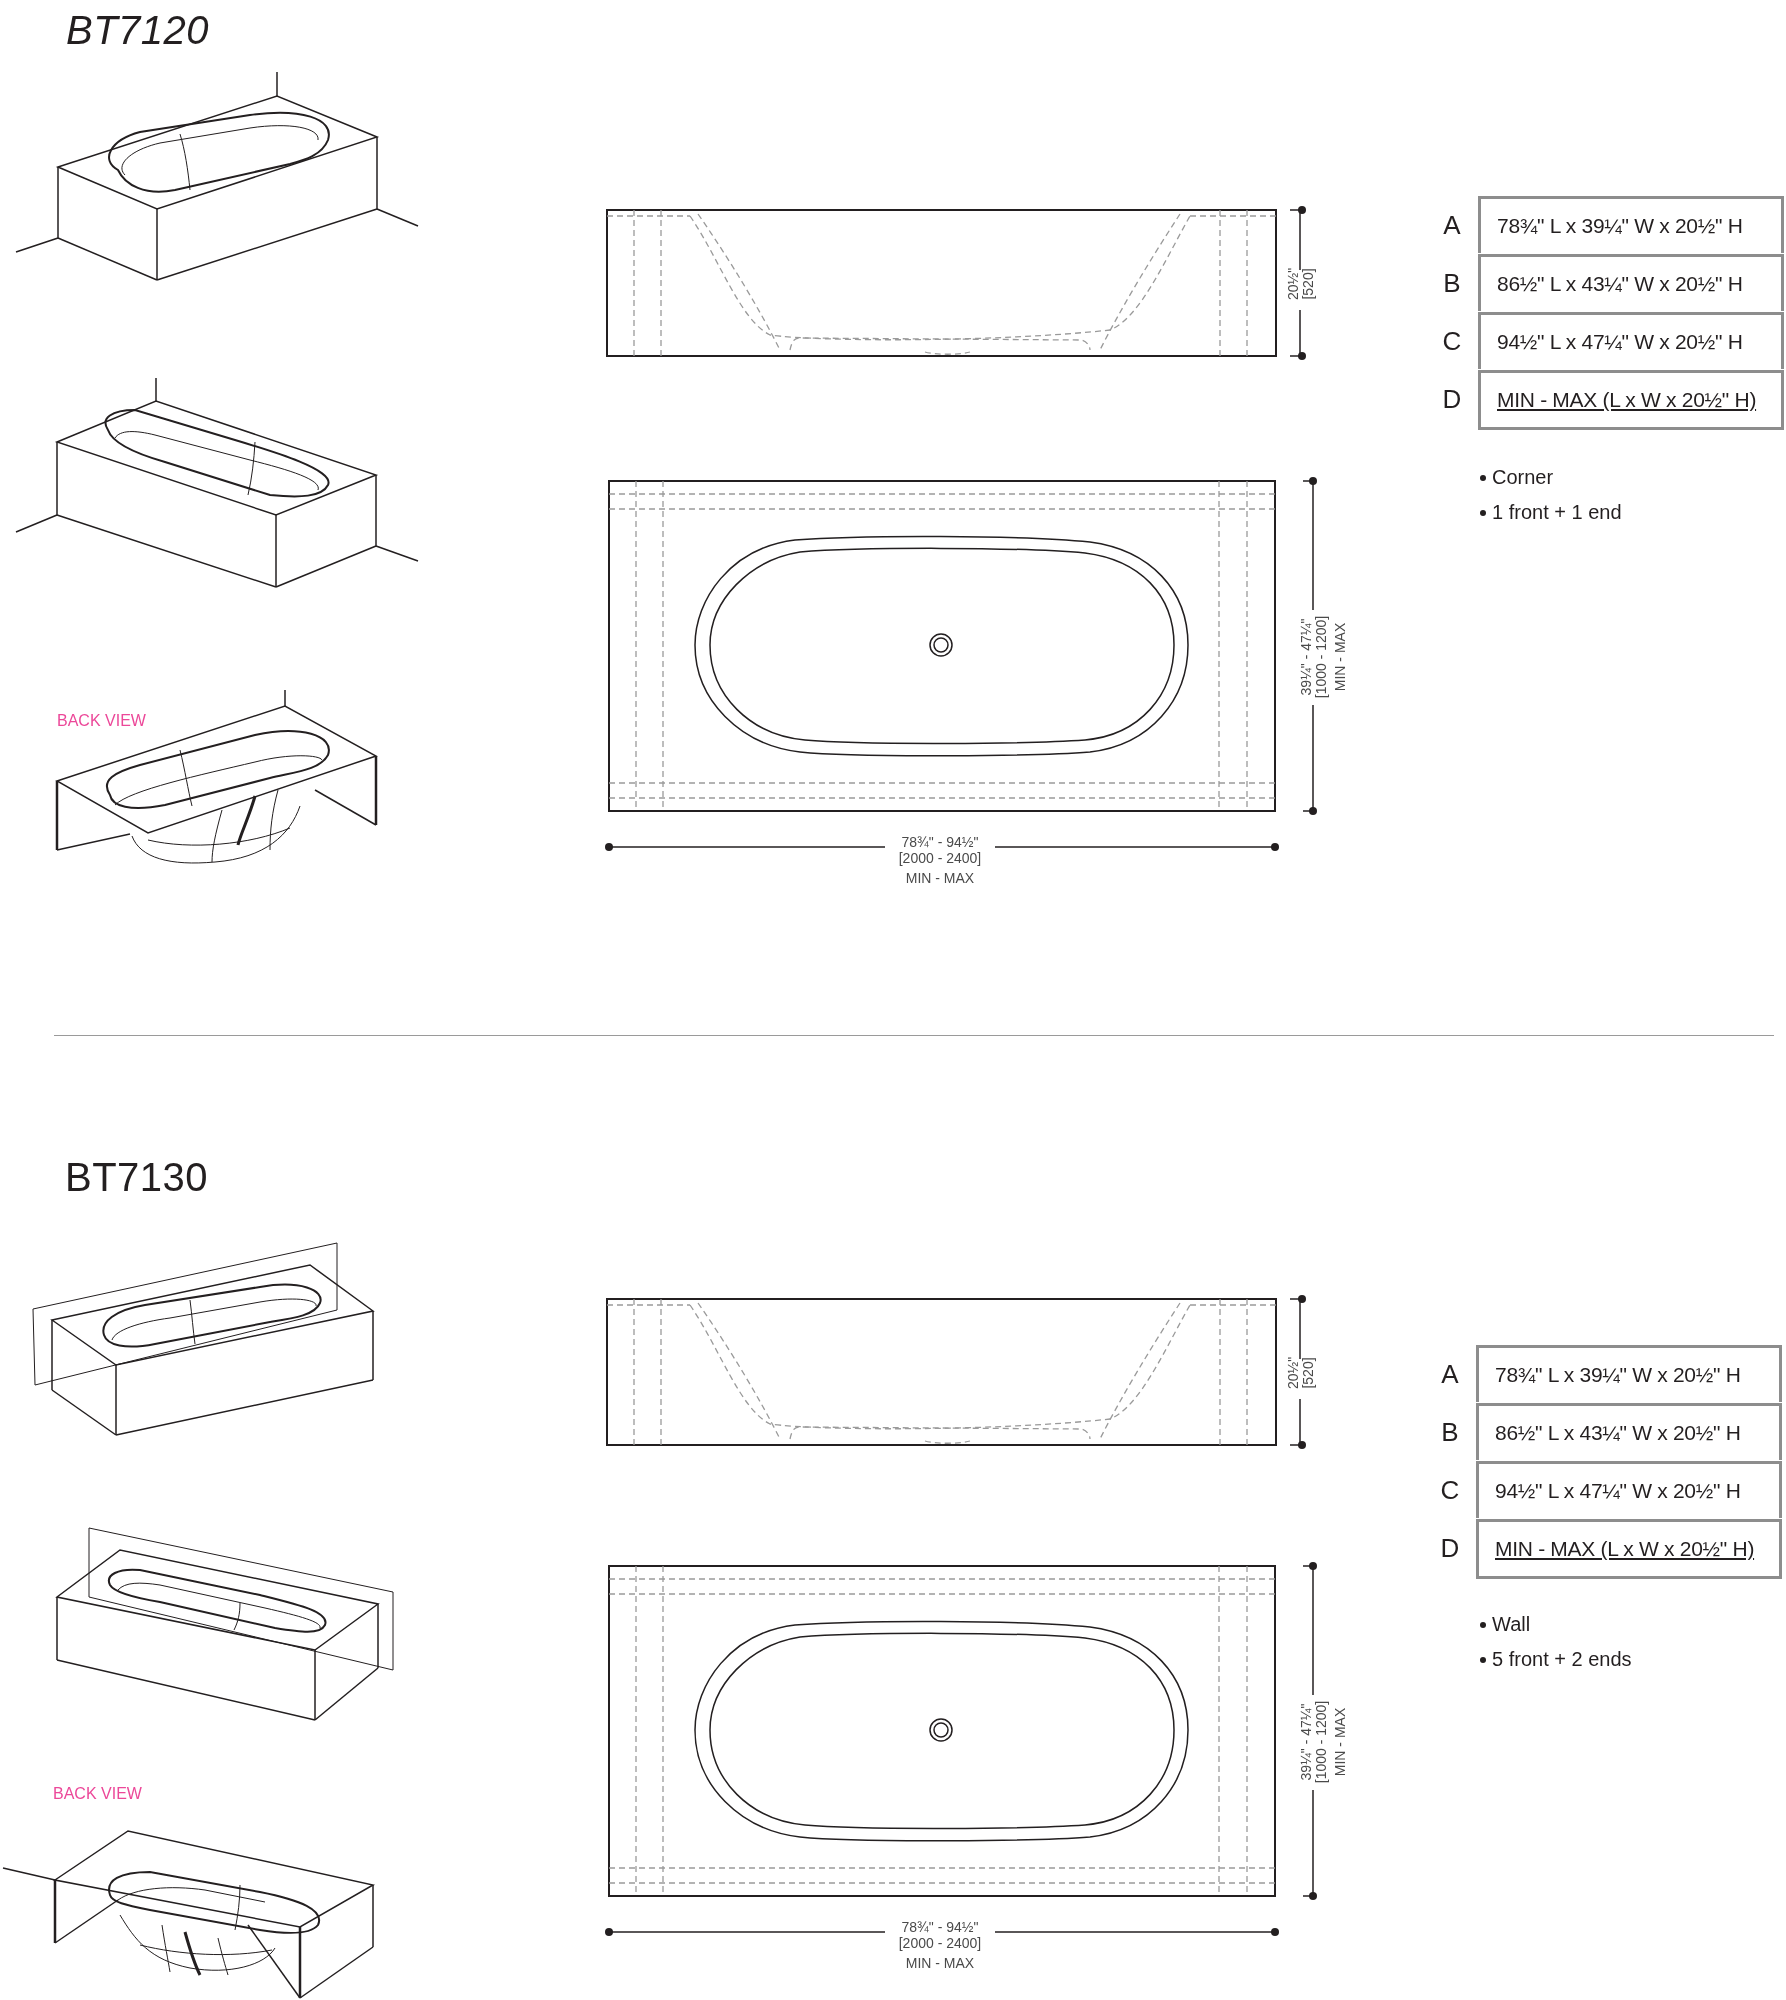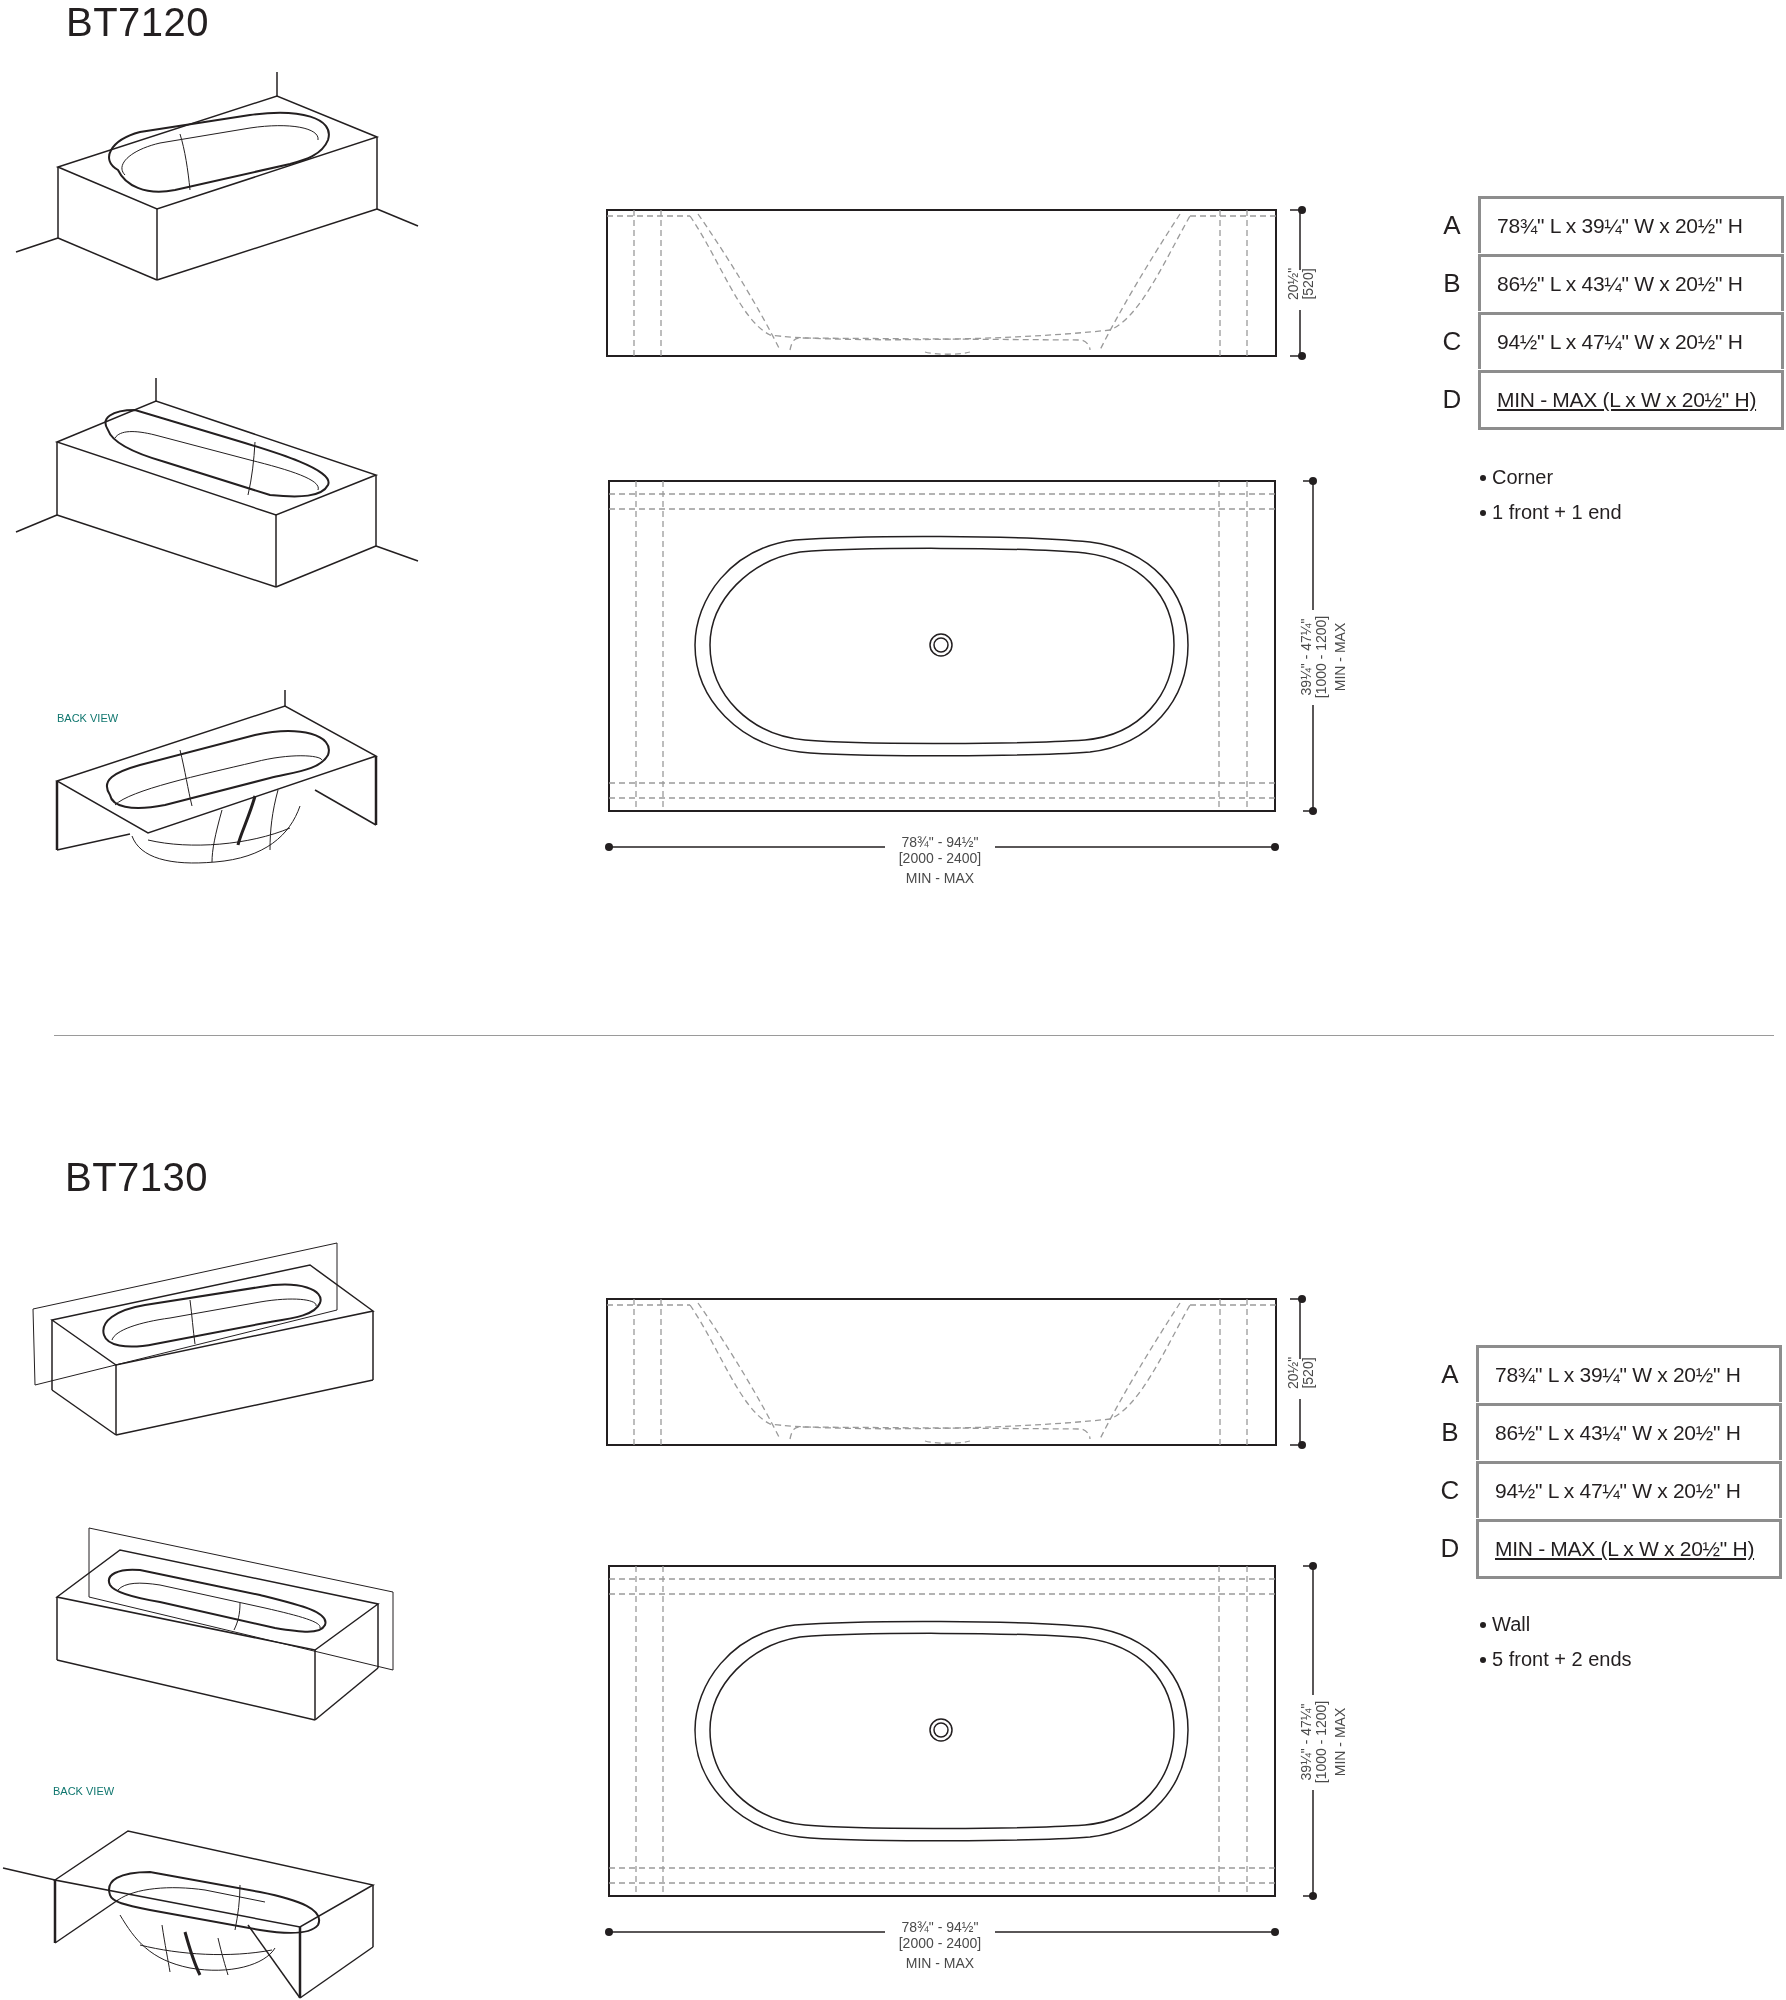--- a/index.html
+++ b/index.html
@@ -1,40 +1,40 @@
 <!DOCTYPE html>
 <html><head>
 <meta charset="utf-8">
 <style>
   html, body { margin:0; padding:0; background:#ffffff; }
   body { width:1786px; height:2000px; position:relative; overflow:hidden;
          font-family:"Liberation Sans", "DejaVu Sans", sans-serif; color:#231f20; }
   .abs { position:absolute; }
   .model-title { font-size:40px; letter-spacing:0.5px; color:#231f20; }
-  .backview-label { font-size:11px; color:#0f766e; }
+  .backview-label { font-size:16px; color:#ec4899; }
   .divider { position:absolute; left:54px; width:1720px; height:0; border-top:1.5px solid #9a9a9a; }
   svg { position:absolute; overflow:visible; }
   .dimtext { font-size:14px; fill:#4a4a4a; font-family:"Liberation Sans", "DejaVu Sans", sans-serif; }
   .dimtext-h { font-size:14px; color:#4a4a4a; text-align:center; line-height:16px; }
   .size-table { position:absolute; }
   .size-row { position:relative; height:58px; }
   .size-letter { position:absolute; left:0; width:36px; top:0; height:58px; line-height:58px;
                  font-size:26px; color:#231f20; text-align:center; }
   .size-cell { position:absolute; left:44px; width:284px; top:0; height:54px;
                border:3px solid #8d8d8d; border-bottom:none; box-sizing:content-box;
                display:flex; align-items:center; padding-left:16px; font-size:21px; color:#231f20; white-space:nowrap; letter-spacing:-0.3px; }
   .size-row.last .size-cell { border-bottom:3px solid #8d8d8d;text-decoration:underline; }
   .bullets { position:absolute; font-size:20px; color:#231f20; line-height:35px; }
   .bullet { display:flex; align-items:center; }
   .bullet-dot { display:inline-block; width:6px; height:6px; border-radius:50%; background:#231f20; margin-right:6px; margin-left:2px; }
 </style>
 </head>
 <body>
 
-<div class="abs model-title" style="left:66px; top:0px;">BT7120</div>
+<div class="abs model-title" style="left:66px; top:8px;font-style:italic;">BT7120</div>
 
 <svg width="440" height="300" style="left:0; top:60px;" viewBox="0 60 440 300">
   <g fill="none" stroke="#231f20" stroke-width="1.5">
     <line x1="277" y1="72" x2="277" y2="96"></line>
     <line x1="16" y1="252" x2="58" y2="238"></line>
     <line x1="377" y1="209" x2="418" y2="226"></line>
     <polygon points="58,167 277,96 377,137 157,209"></polygon>
     <line x1="58" y1="167" x2="58" y2="238"></line>
     <line x1="157" y1="209" x2="157" y2="280"></line>
     <line x1="377" y1="137" x2="377" y2="209"></line>

